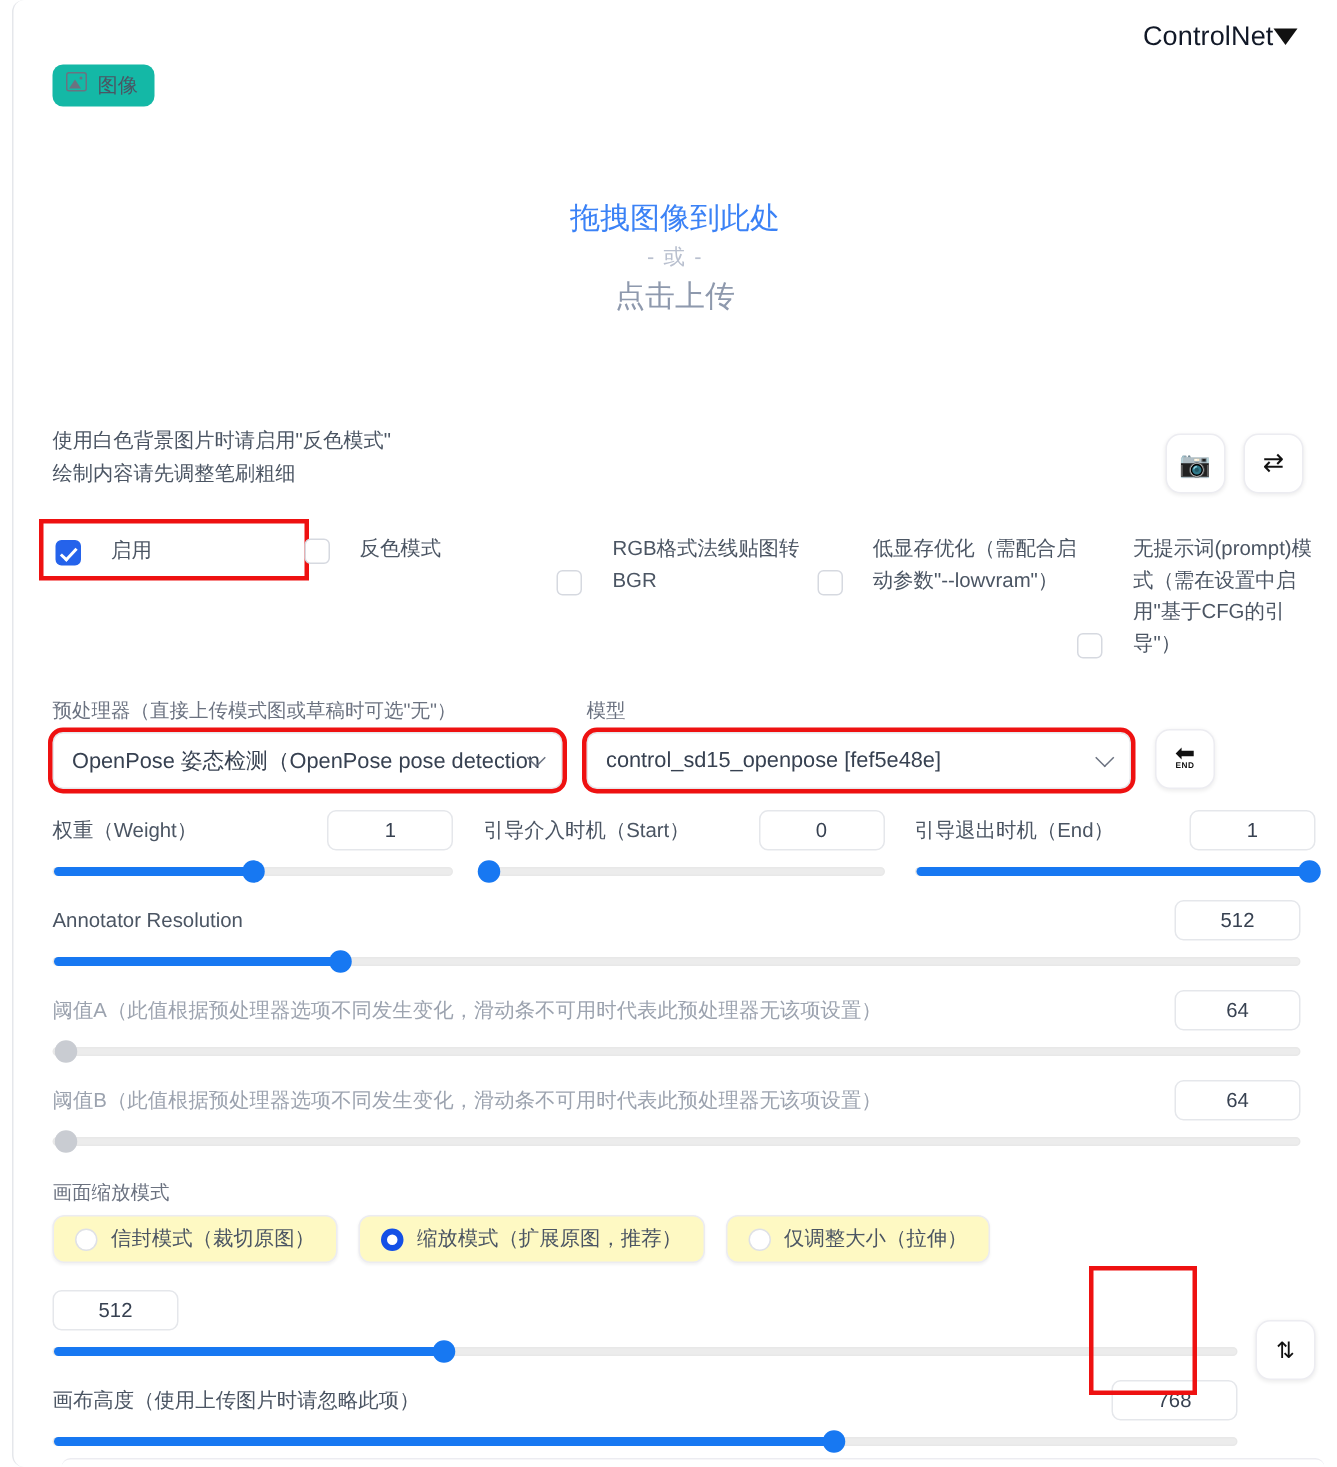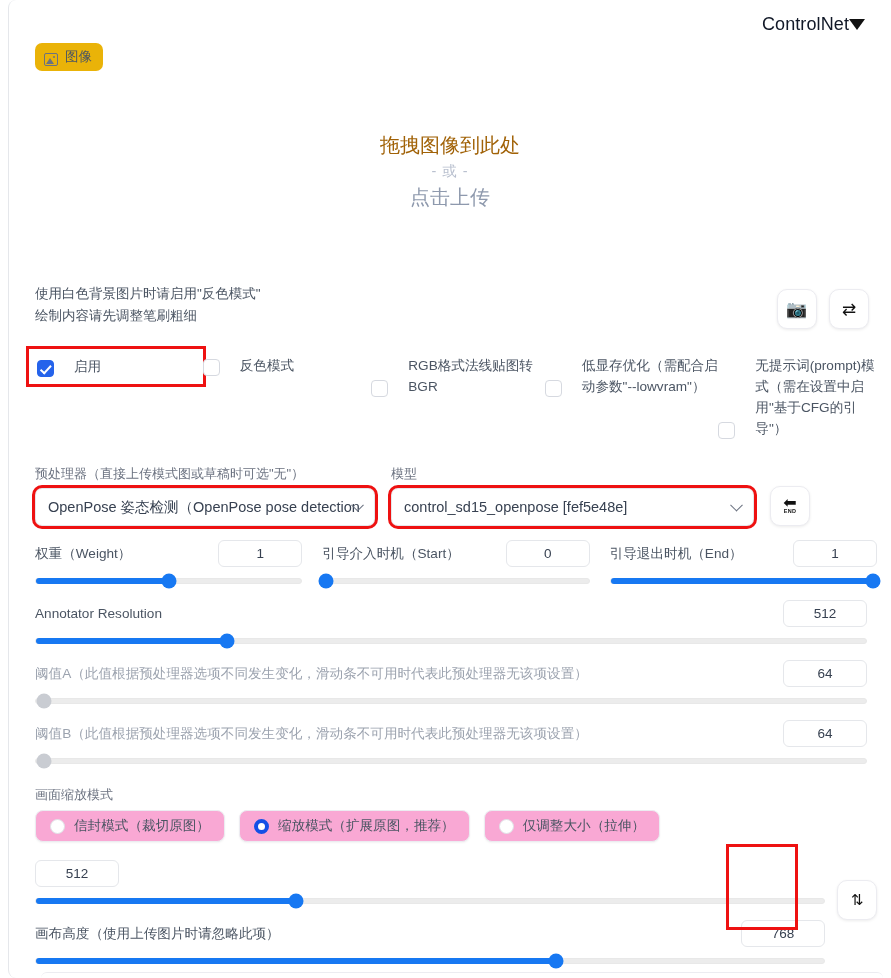--- a/index.html
+++ b/index.html
@@ -28,22 +28,22 @@
   .accordion-title { font-size: 18px; color: #111827; font-weight: 400; letter-spacing: .1px; }
   .caret-down {
     width: 0; height: 0; margin-right: 10px;
     border-left: 8px solid transparent; border-right: 8px solid transparent;
     border-top: 11px solid #111111; cursor: pointer;
   }
 
   
   .tabbar { padding: 8px 0 0 12px; }
   .tab-chip {
-    display: inline-flex; align-items: flex-end; gap: 7px;
-    background: #eab308; border-radius: 7px;
+    display: inline-flex; align-items: flex-start; gap: 7px;
+    background: #14b8a6; border-radius: 7px;
     padding: 5px 11px 5px 9px;
     font-size: 13.5px; color: #4b5563; cursor: pointer;
   }
   .img-glyph {
     width: 14px; height: 13px; border: 1.4px solid #6b7280; border-radius: 2px;
     position: relative; display: inline-block;
   }
   .img-glyph::before {
     content: ""; position: absolute; left: 1.4px; bottom: 0.6px;
     width: 0; height: 0;
@@ -54,21 +54,21 @@
     content: ""; position: absolute; right: 1.8px; top: 1.6px;
     width: 2.6px; height: 2.6px; border-radius: 50%; background: #6b7280;
   }
 
   
   .dropzone {
     margin: 16px 12px 0 12px; height: 168px;
     display: flex; flex-direction: column; align-items: center; justify-content: center;
     gap: 3px; cursor: pointer; user-select: none;
   }
-  .dz-main { font-size: 20px; color: #a16207; }
+  .dz-main { font-size: 20px; color: #3b82f6; }
   .dz-or { font-size: 14.5px; color: #b9c0cf; letter-spacing: 1px; }
   .dz-click { font-size: 20px; color: #8e99ad; }
 
   
   .hint-row { display: flex; align-items: flex-start; justify-content: space-between; margin-top: 28px; }
   .hint-text { font-size: 13.5px; line-height: 22px; color: #4b5563; padding-left: 12px; }
   .icon-btn-group { display: flex; gap: 12px; padding-right: 8px; margin-top: 6px; }
   .icon-btn {
     width: 40px; height: 40px; border-radius: 10px;
     background: #ffffff; border: 1px solid #ececf1;
@@ -155,21 +155,21 @@
   .wide-head { display: flex; align-items: center; justify-content: space-between; }
   .wide-label { font-size: 13.6px; color: #4b5563; }
   .wide-label.dim { color: #9ca3af; }
 
   
   .radio-section { padding-left: 12px; margin-top: 22px; }
   .radio-title { font-size: 13px; color: #6b7280; margin-bottom: 6px; }
   .radio-row { display: flex; gap: 14px; }
   .radio-chip {
     display: flex; align-items: center; gap: 9px; height: 32px;
-    border: 1px solid #ececf1; border-radius: 8px; background: #f9a8d4;
+    border: 1px solid #ececf1; border-radius: 8px; background: #fef9c3;
     box-shadow: 0 1px 2px rgba(0,0,0,.05);
     padding: 0 14px; font-size: 13.6px; color: #4b5563; cursor: pointer;
   }
   .radio-dot {
     width: 15px; height: 15px; border-radius: 50%; border: 1.4px solid #dfe1e6; background: #fff;
     position: relative; flex: 0 0 auto;
   }
   .radio-dot.sel { border: 4.5px solid #1450e6; background: #fff; }
 
   

